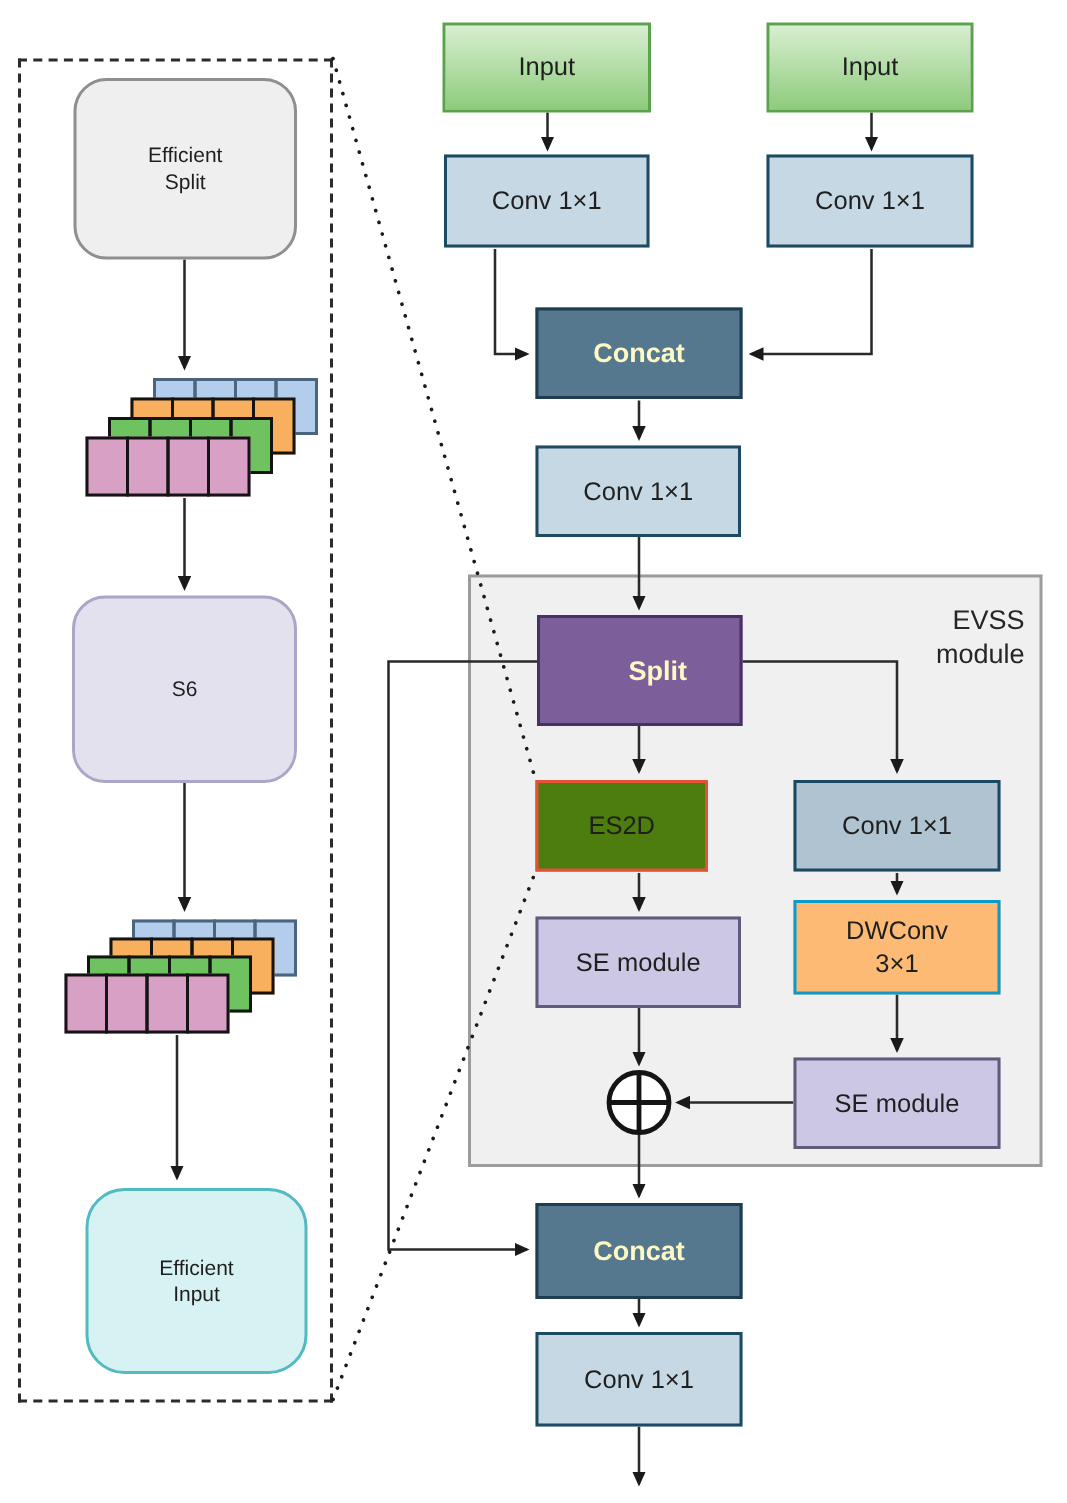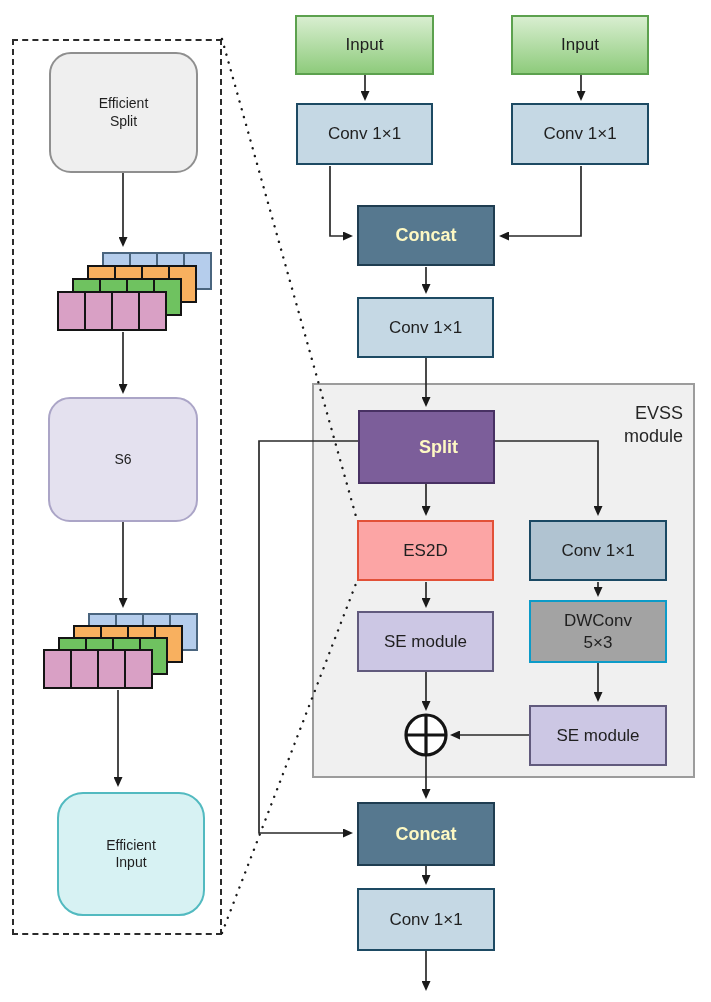--- a/index.html
+++ b/index.html
@@ -99,32 +99,32 @@
   </div>
   <div class="node" style="left: 357px; top: 297px; width: 137px; height: 61px; background-color: rgb(197, 216, 228); border-color: rgb(29, 74, 99);">
     <span>Conv 1×1</span>
   </div>
 
   <div class="evss-label" style="left:617px; top:402px;">EVSS module</div>
 
   <div class="node boldwhite" style="left: 358px; top: 410px; width: 137px; height: 74px; background-color: rgb(124, 94, 154); border-color: rgb(72, 49, 99); padding-left: 24px;">
     <span>Split</span>
   </div>
-  <div class="node" style="left: 357px; top: 520px; width: 137px; height: 61px; background-color: #fca5a5; border-color: rgb(226, 81, 56);">
+  <div class="node" style="left: 357px; top: 520px; width: 115px; height: 61px; background-color: #4d7c0f; border-color: rgb(226, 81, 56);">
     <span>ES2D</span>
   </div>
   <div class="node" style="left: 529px; top: 520px; width: 138px; height: 61px; background-color: rgb(176, 195, 209); border-color: rgb(26, 73, 100);">
     <span>Conv 1×1</span>
   </div>
   <div class="node" style="left: 357px; top: 611px; width: 137px; height: 61px; background-color: rgb(204, 199, 228); border-color: rgb(97, 90, 125);">
     <span>SE module</span>
   </div>
-  <div class="node" style="left: 529px; top: 600px; width: 138px; height: 63px; background-color: #a3a3a3; border-color: rgb(12, 155, 200);">
+  <div class="node" style="left: 529px; top: 600px; width: 138px; height: 63px; background-color: #fdba74; border-color: rgb(12, 155, 200);">
     <span>DWConv</span>
-    <span>5×3</span>
+    <span>3×1</span>
   </div>
   <div class="node" style="left: 529px; top: 705px; width: 138px; height: 61px; background-color: rgb(204, 199, 228); border-color: rgb(97, 90, 125);">
     <span>SE module</span>
   </div>
 
   <div class="node boldwhite" style="left: 357px; top: 802px; width: 138px; height: 64px; background-color: rgb(86, 120, 143); border-color: rgb(31, 61, 81);">
     <span>Concat</span>
   </div>
   <div class="node" style="left: 357px; top: 888px; width: 138px; height: 63px; background-color: rgb(197, 216, 228); border-color: rgb(29, 74, 99);">
     <span>Conv 1×1</span>

